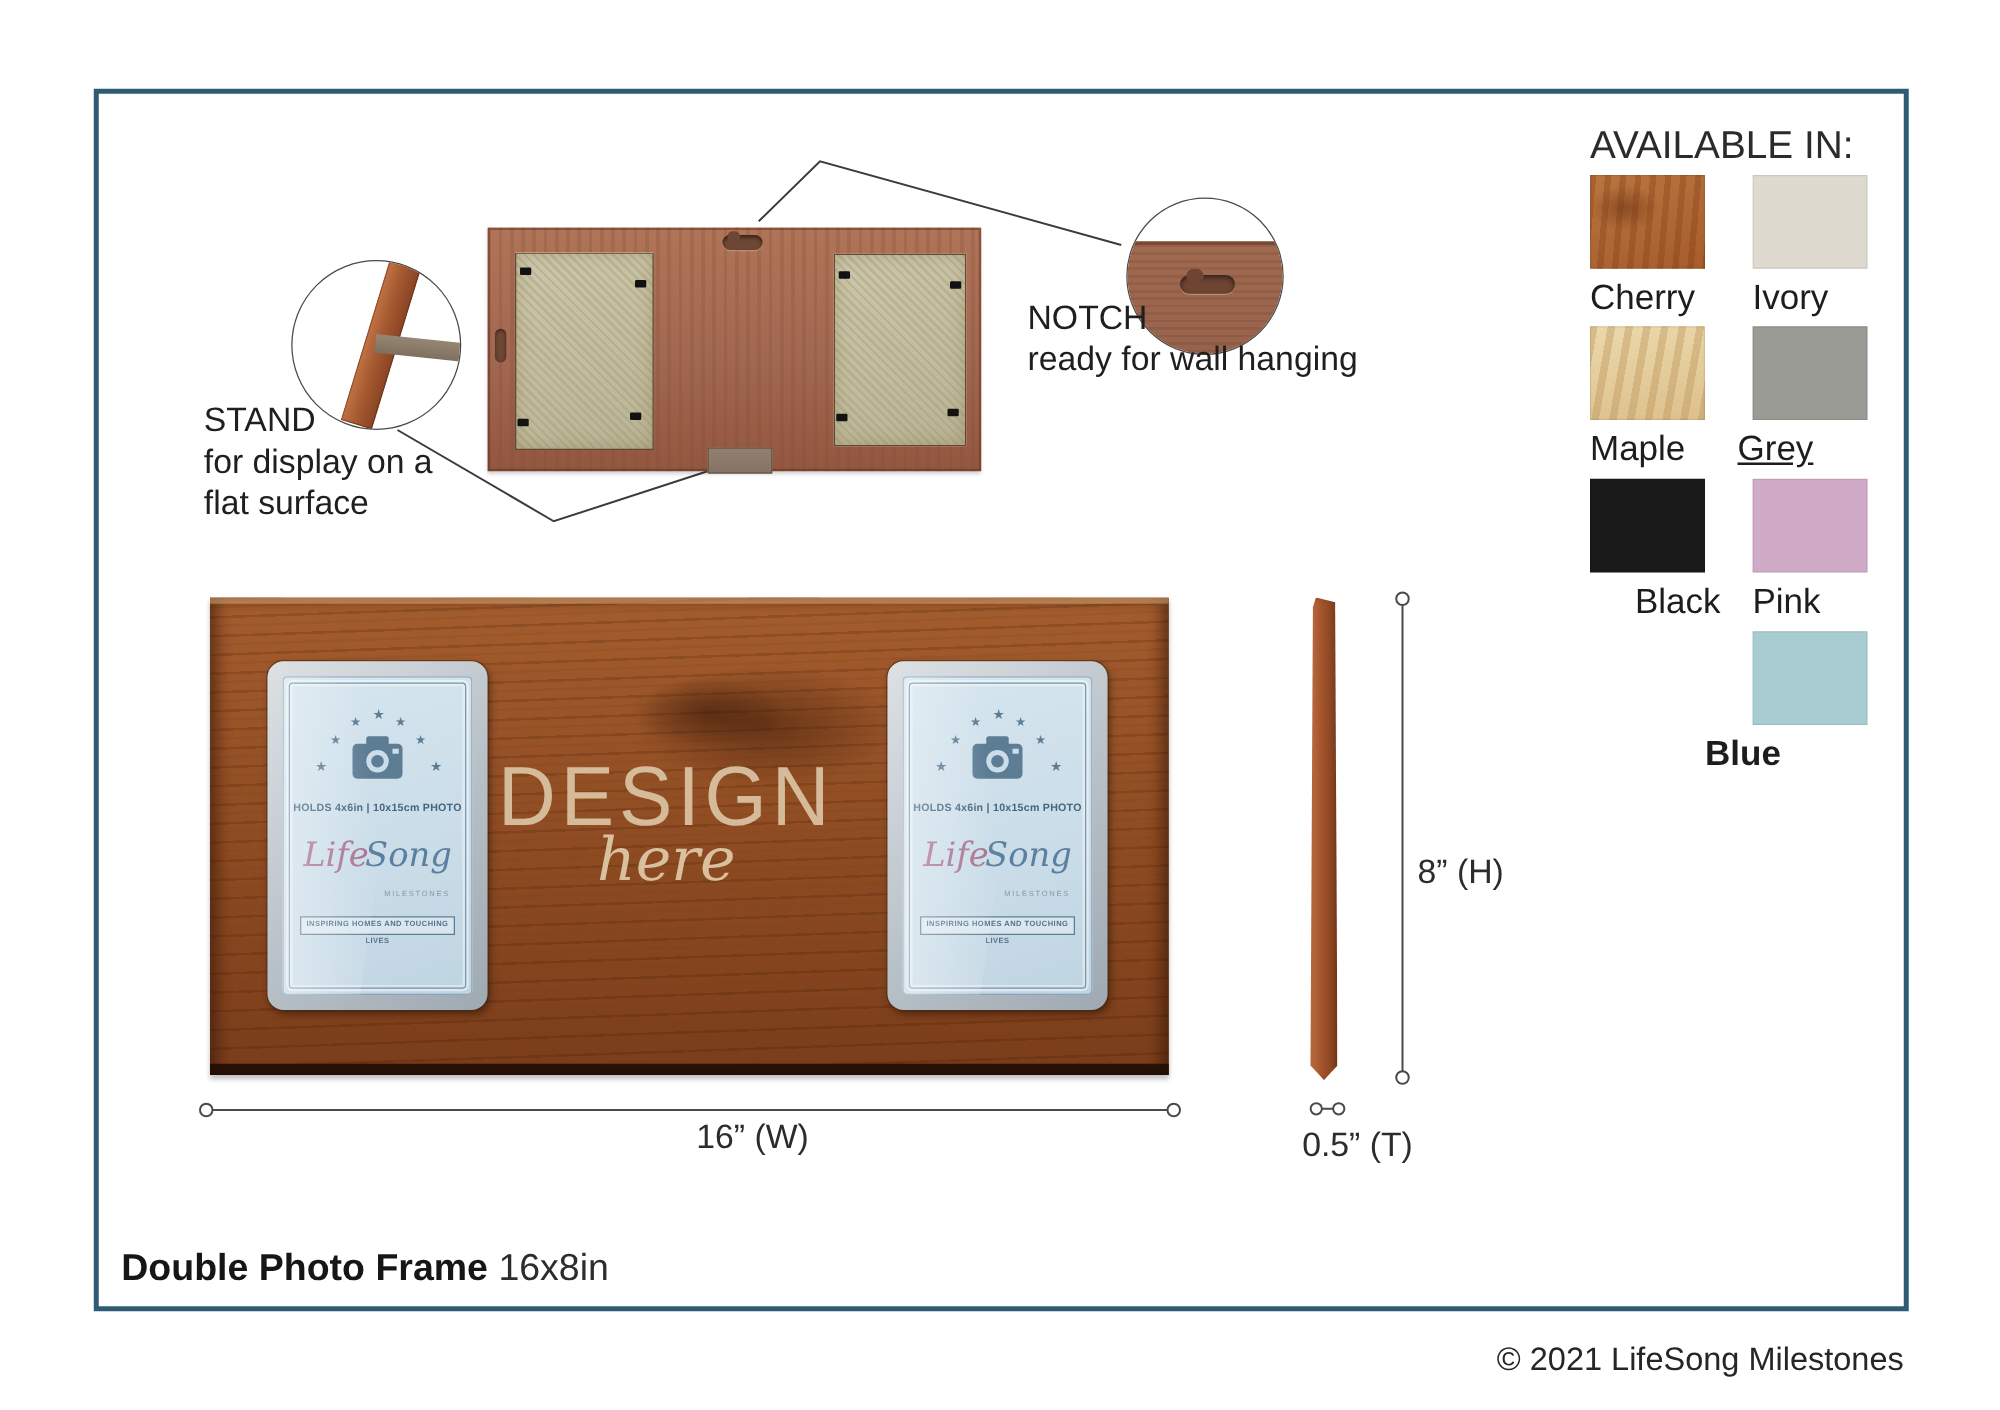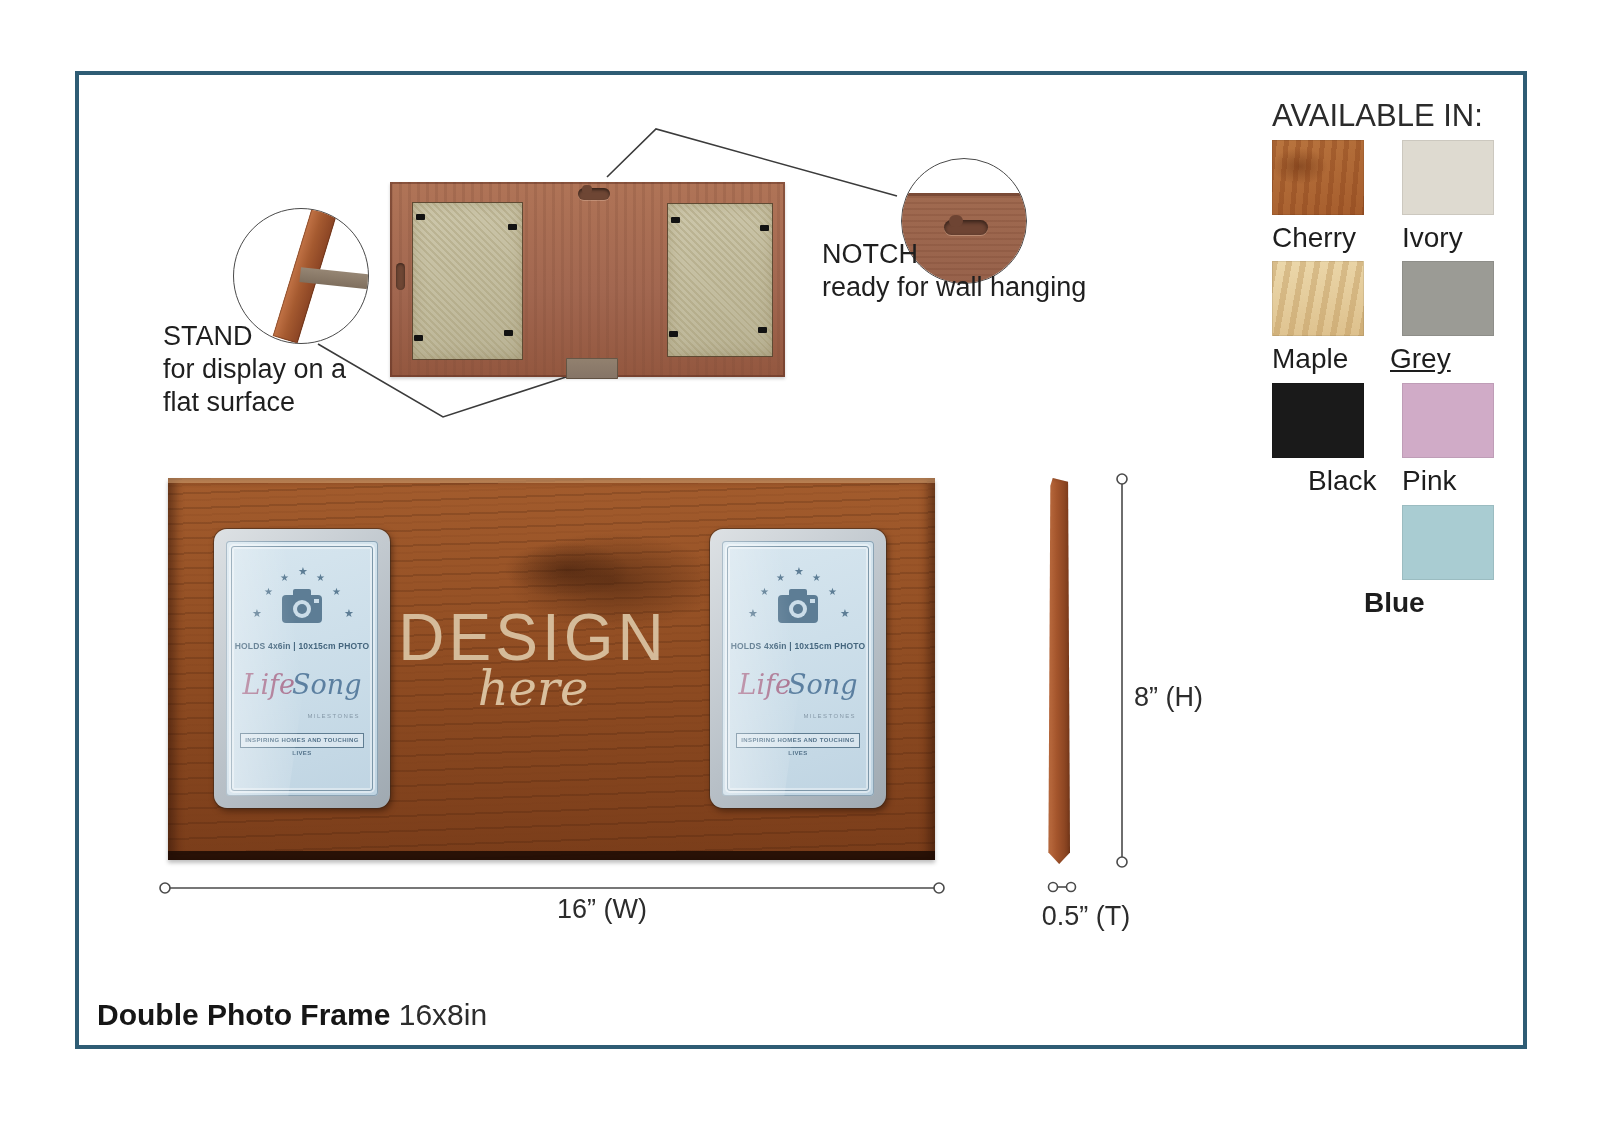--- a/index.html
+++ b/index.html
@@ -281,14 +281,15 @@
       <div class="swatch" style="background: rgb(169, 204, 210); left: 1402px; top: 505px;"></div>
       <div class="swatch-label" style="left: 1364px; top: 587px; font-weight: bold;">Blue</div>
     </div>
 
   <div id="page-title" class="abs">
     <span class="bold">Double Photo Frame</span>
     <span class="reg">16x8in</span>
   </div>
 
 
+  <div id="copyright" class="abs">© 2021 LifeSong Milestones</div>
 
 </div>
 
 </body></html>

